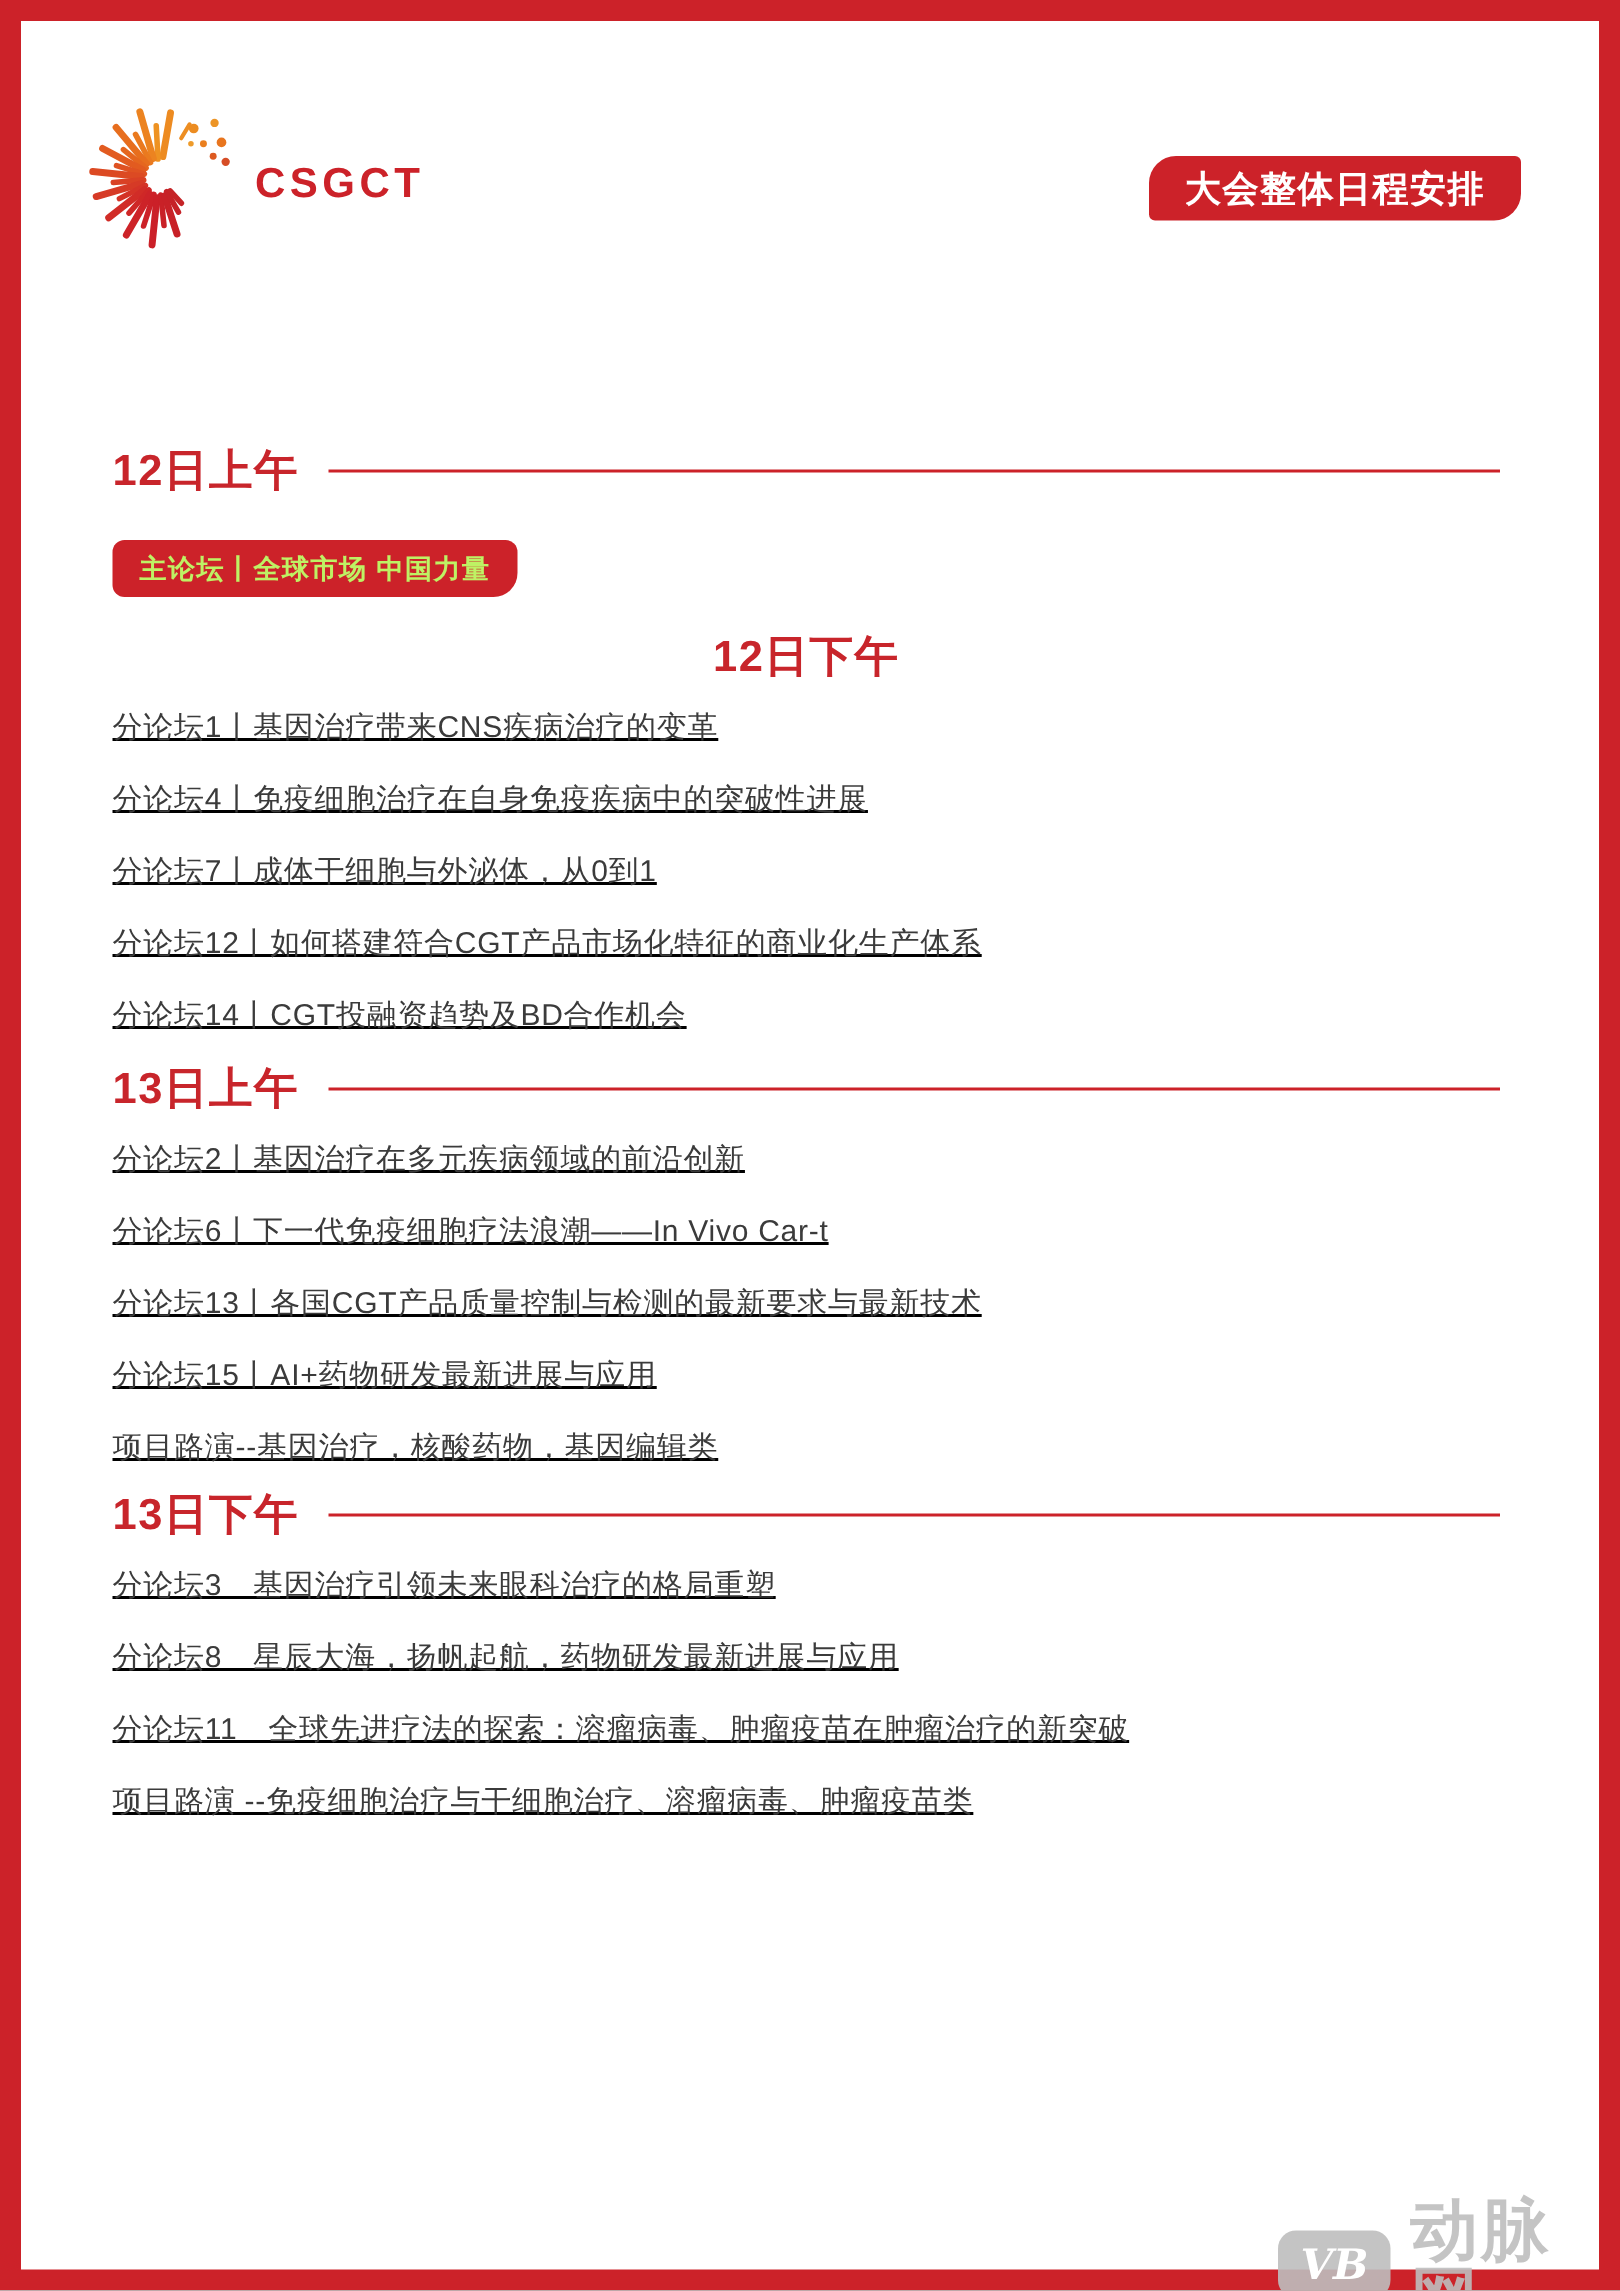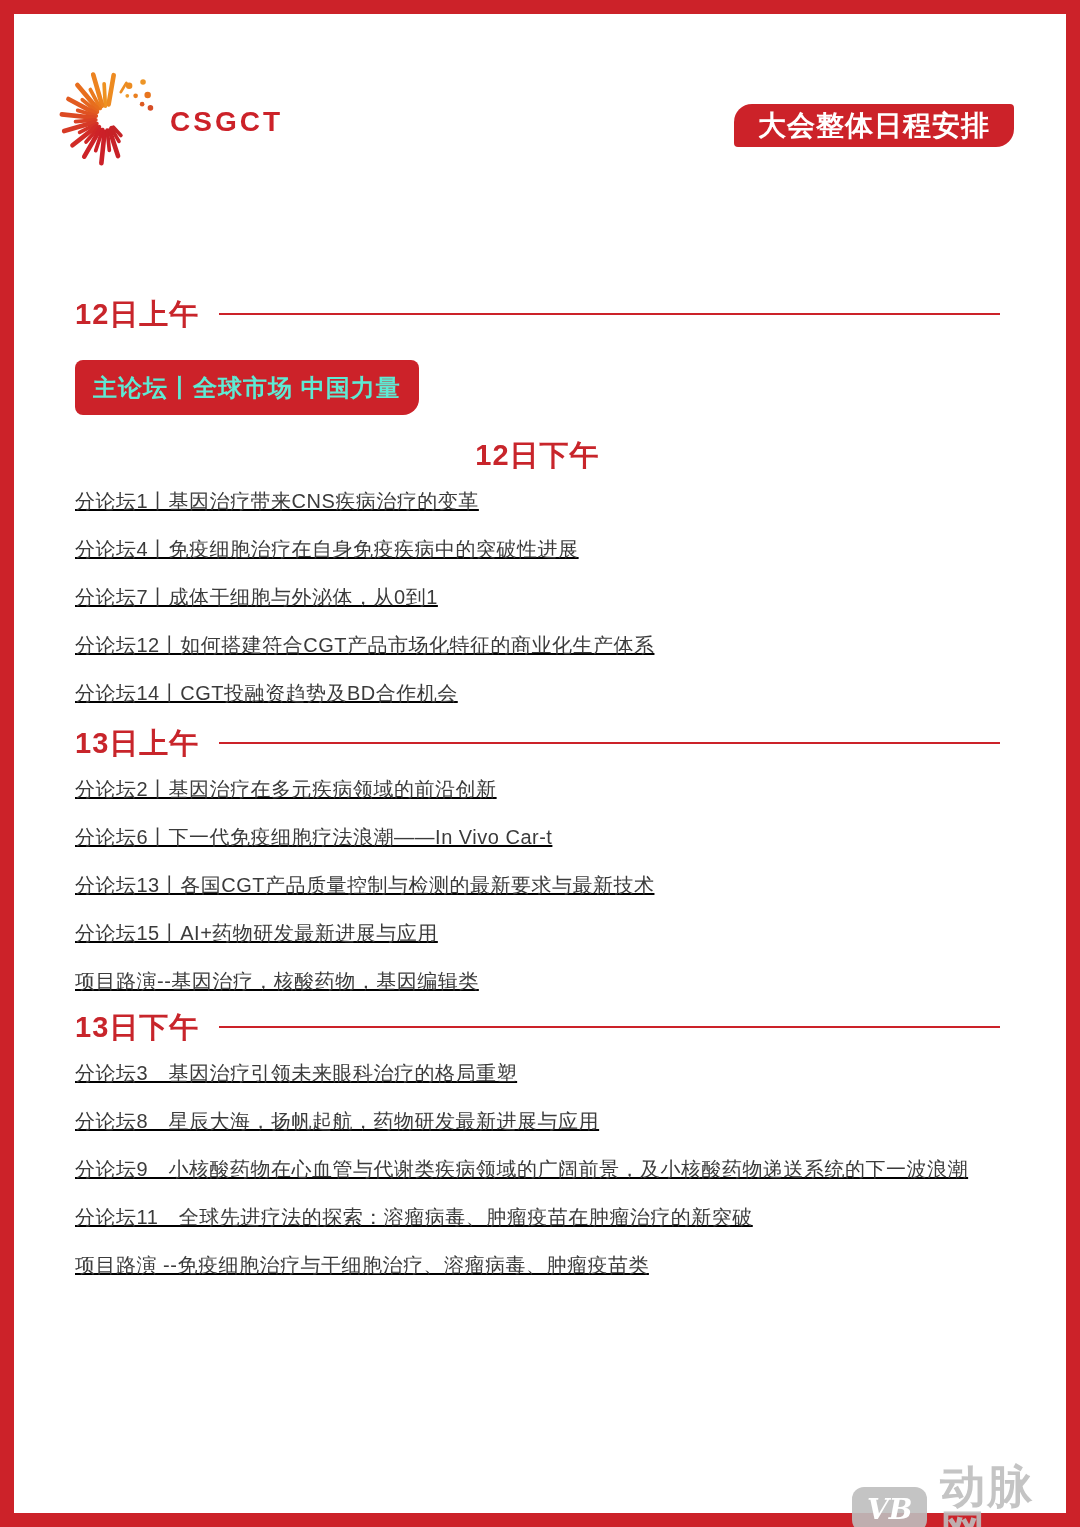--- a/index.html
+++ b/index.html
@@ -35,43 +35,43 @@
     color:var(--red);
     font-size:28px;font-weight:800;letter-spacing:3px;
     margin-left:14px;margin-top:6px;
   }
   .header-badge{
     position:absolute;top:104px;right:66px;
     height:43px;
     display:inline-flex;align-items:center;
     padding:0 24px;
     background:var(--red);
-    color:#fff;font-size:28px;font-weight:700;letter-spacing:1px;
+    color:#fff;font-size:24px;font-weight:700;letter-spacing:1px;
     border-radius:18px 4px 18px 4px;
     z-index:1;
   }
   
   .content{
     position:absolute;left:75px;right:80px;top:296px;
     z-index:1;
   }
   .sec-head{display:flex;align-items:center;}
   .sec-title{
     color:var(--heading-red);
     font-size:29px;font-weight:800;
     line-height:36px;white-space:nowrap;
     letter-spacing:1px;
   }
   .sec-rule{flex:1;height:2px;background:var(--red);margin-left:20px;}
   .forum-badge{
     display:inline-flex;align-items:center;
     margin-top:28px;
-    height:55px;padding:0 18px;
+    height:38px;padding:0 18px;
     background:var(--red);
-    color:#5eead4;font-size:24px;font-weight:700;letter-spacing:1px;
+    color:#bef264;font-size:18px;font-weight:700;letter-spacing:1px;
     border-radius:8px 8px 16px 8px;
   }
   .items{margin-top:4px;text-decoration:underline;}
   .item{
     height:48px;display:flex;align-items:center;
     color:var(--body-text);
     font-size:20px;letter-spacing:.5px;
     white-space:nowrap;
   }
   .mt22{margin-top:22px;flex-direction:column;}
@@ -183,21 +183,20 @@
     </section>
 
     <section>
       <div class="sec-head mt4">
         <h2 class="sec-title">13日下午</h2>
         <div class="sec-rule"></div>
       </div>
       <div class="items">
         <div class="item">分论坛3　基因治疗引领未来眼科治疗的格局重塑</div>
         <div class="item">分论坛8　星辰大海，扬帆起航，药物研发最新进展与应用</div>
-        <div class="item">分论坛9　小核酸药物在心血管与代谢类疾病领域的广阔前景，及小核酸药物递送系统的下一波浪潮</div>
         <div class="item">分论坛11　全球先进疗法的探索：溶瘤病毒、肿瘤疫苗在肿瘤治疗的新突破</div>
         <div class="item">项目路演 --免疫细胞治疗与干细胞治疗、溶瘤病毒、肿瘤疫苗类</div>
       </div>
     </section>
 
   </div>
 
   <div class="watermark">
     <div class="wm-box">VB</div>
     <div class="wm-name">动脉网</div>

